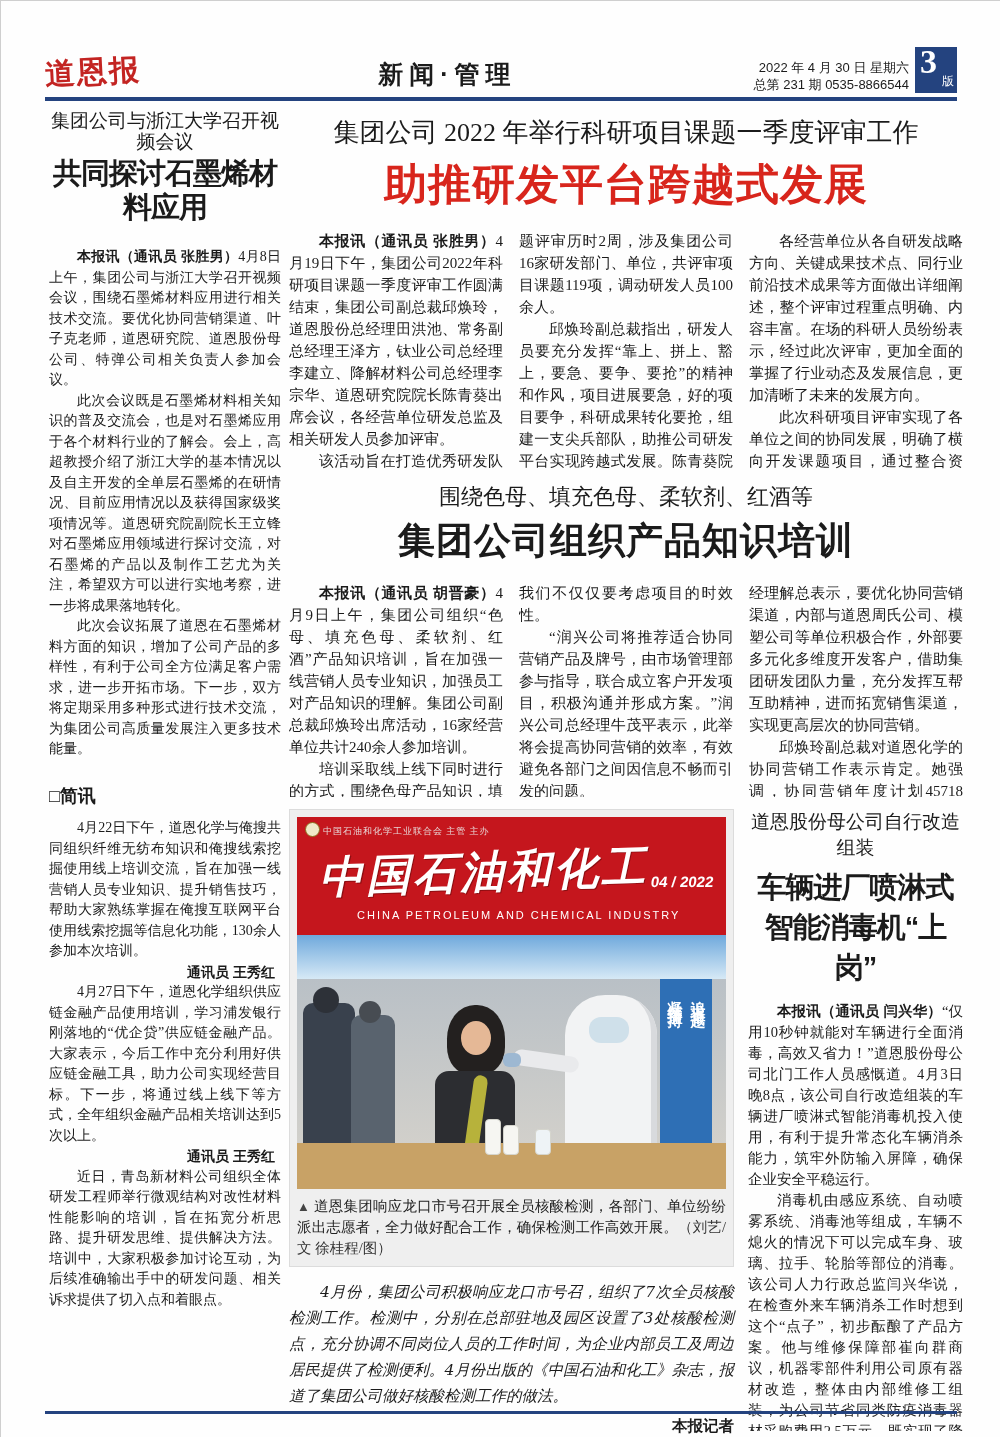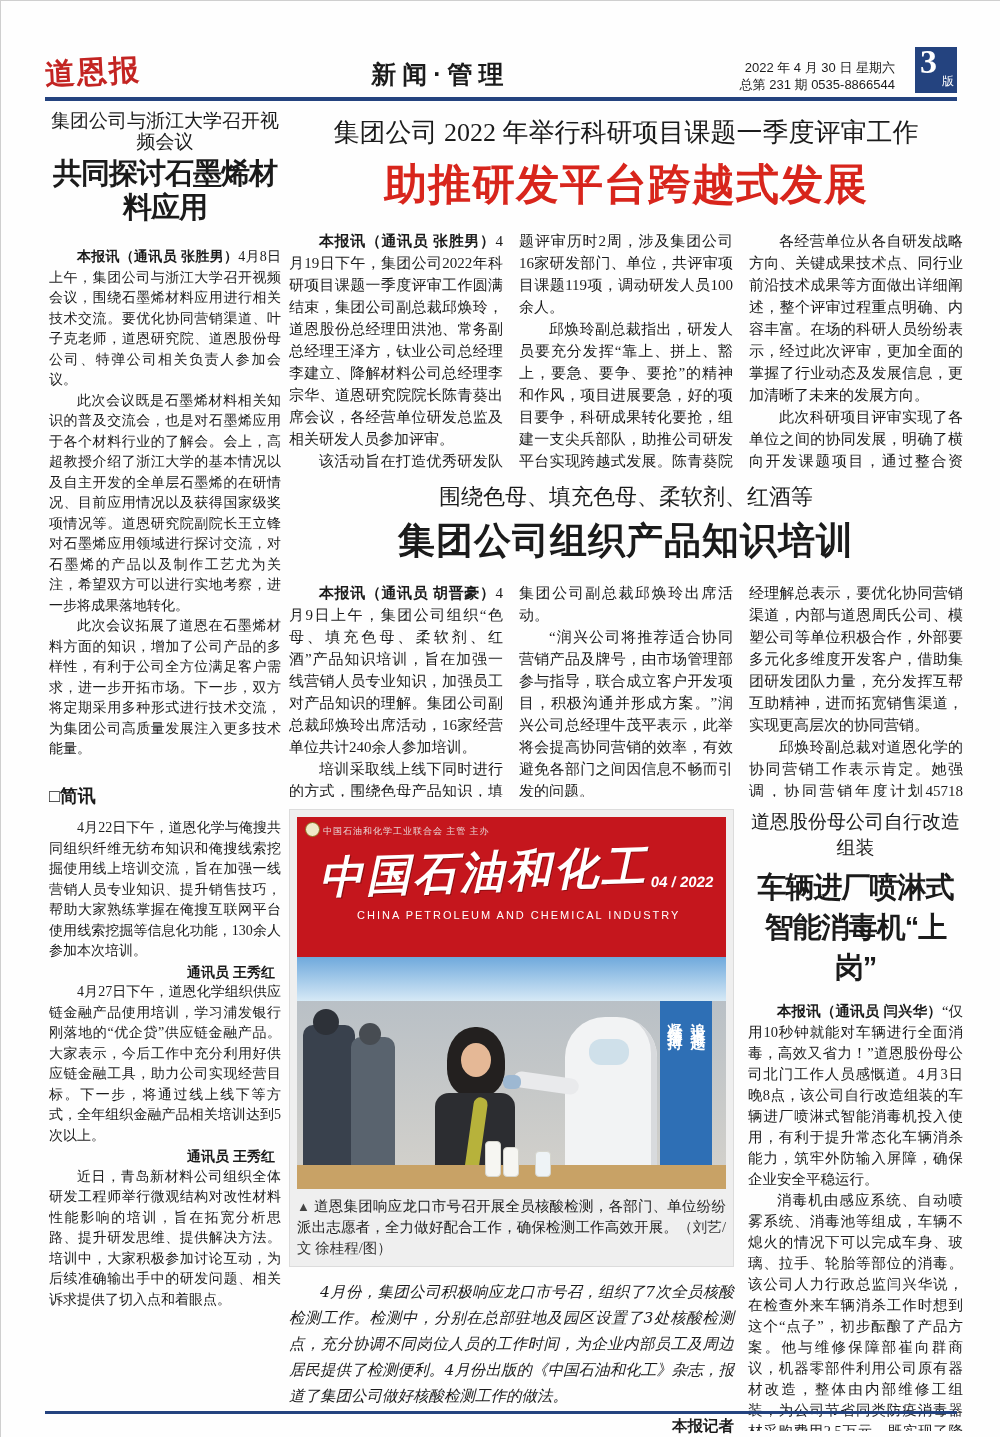--- a/index.html
+++ b/index.html
@@ -5,21 +5,21 @@
   html,body{margin:0;padding:0;background:#e9e9e9;}
   .page{position:relative;width:1000px;height:1437px;margin:0 auto;background:#fefefe;
         overflow:hidden;border:1px solid #cfcfcf;
         font-family:"Liberation Serif","DejaVu Serif",serif;color:#1b1b1b;}
   
   .header{position:absolute;left:44px;right:44px;top:48px;height:44px;display:flex;align-items:flex-end;}
   .masthead{color:#c32422;font-size:30px;font-weight:bold;transform:rotate(-3deg);
             font-family:"DejaVu Serif",serif;letter-spacing:2px;}
   .section-title{flex:1;text-align:center;font-size:25px;font-weight:bold;letter-spacing:6px;
                  font-family:"Liberation Sans","DejaVu Sans",sans-serif;padding-bottom:2px;}
-  .header-right{display:flex;align-items:flex-end;gap:20px;}
+  .header-right{display:flex;align-items:flex-end;gap:6px;}
   .date-block{text-align:right;font-size:13px;line-height:17px;font-family:"Liberation Sans",sans-serif;}
   .page-box{width:42px;height:46px;background:#24437f;color:#fff;position:relative;}
   .page-box .num{position:absolute;left:5px;top:-4px;font-size:34px;font-weight:bold;
                  font-family:"Liberation Serif",serif;}
   .page-box .ban{position:absolute;right:3px;bottom:3px;font-size:12px;}
   .rule-top{position:absolute;left:44px;right:44px;top:96px;height:4px;background:#24437f;}
   .rule-bottom{position:absolute;left:44px;right:44px;top:1410px;height:3px;background:#24437f;}
   
   .para{margin:0;text-align:justify;text-indent:2em;}
   .para.cont{text-indent:0;}
@@ -44,21 +44,21 @@
                font-family:"Liberation Sans","DejaVu Sans",sans-serif;letter-spacing:1px;}
   .cols{display:flex;gap:16px;}
   .col{flex:1;font-size:15px;line-height:22px;overflow:hidden;}
   .cols-a .col{height:242px;}
   .cols-b .col{height:215px;}
   
   .bottom-row{display:flex;gap:14px;margin-top:12px;}
   .bottom-center{width:445px;}
   .photo-panel{background:#efefef;border:1px solid #dcdcdc;padding:7px;}
   .cover{position:relative;width:100%;height:372px;overflow:hidden;background:#c9ccd0;}
-  .cover-banner{position:relative;height:140px;background:#c5161d;}
+  .cover-banner{position:relative;height:118px;background:#c5161d;}
   .assoc-line{position:absolute;left:26px;top:8px;color:#e8d6d6;font-size:9px;letter-spacing:1px;}
   .assoc-logo{position:absolute;left:8px;top:5px;width:13px;height:13px;border-radius:50%;
               background:#f0e9c8;border:1px solid #8a6d1d;}
   .cover-title{position:absolute;left:22px;top:26px;color:#fff;font-size:44px;font-weight:bold;
                font-style:italic;transform:rotate(-2deg);letter-spacing:3px;
                font-family:"DejaVu Serif",serif;text-shadow:1px 1px 0 #8c0e12;}
   .cover-sub{position:absolute;left:60px;top:92px;color:#fff;font-size:11px;letter-spacing:2px;
              font-family:"Liberation Sans",sans-serif;}
   .cover-issue{position:absolute;right:12px;top:56px;color:#fff;font-weight:bold;
                font-family:"Liberation Sans",sans-serif;font-size:15px;transform:skewX(-8deg);}
@@ -158,21 +158,21 @@
     </div>
 
     <p class="kicker-2">围绕色母、填充色母、柔软剂、红酒等</p>
     <p class="title-black">集团公司组织产品知识培训</p>
     <div class="cols cols-b">
       <div class="col">
         <p class="para"><b class="lead">本报讯（通讯员 胡晋豪）</b><span>4月9日上午，集团公司组织“色母、填充色母、柔软剂、红酒”产品知识培训，旨在加强一线营销人员专业知识，加强员工对产品知识的理解。集团公司副总裁邱焕玲出席活动，16家经营单位共计240余人参加培训。</span></p>
         <p class="para">培训采取线上线下同时进行的方式，围绕色母产品知识，填充色母、通用白色母、通用黑色母知识及应用、柔软剂应用领域和以上产品在销售中遇到的常见问题进行学习和现场答疑。此外，国家级评酒委员会全国酿酒行业技术能手刘江龙</p>
       </div>
       <div class="col">
-        <p class="para cont">集团公司副总裁邱焕玲出席活动。</p>
+        <p class="para cont">我们不仅仅要考虑项目的时效性。</p>
         <p class="para">“润兴公司将推荐适合协同营销产品及牌号，由市场管理部参与指导，联合成立客户开发项目，积极沟通并形成方案。”润兴公司总经理牛茂平表示，此举将会提高协同营销的效率，有效避免各部门之间因信息不畅而引发的问题。</p>
 
       </div>
       <div class="col">
         <p class="para cont">经理解总表示，要优化协同营销渠道，内部与道恩周氏公司、模塑公司等单位积极合作，外部要多元化多维度开发客户，借助集团研发团队力量，充分发挥互帮互助精神，进而拓宽销售渠道，实现更高层次的协同营销。</p>
         <p class="para">邱焕玲副总裁对道恩化学的协同营销工作表示肯定。她强调，协同营销年度计划45718吨，第一季度完成18000吨，已超额完成进度。各单位要逐步深入落实协同营销，落实“比学赶帮超”，为日后协同营销工作顺利开展打下坚实基础。</p>
       </div>
     </div>
 
     <div class="bottom-row">

